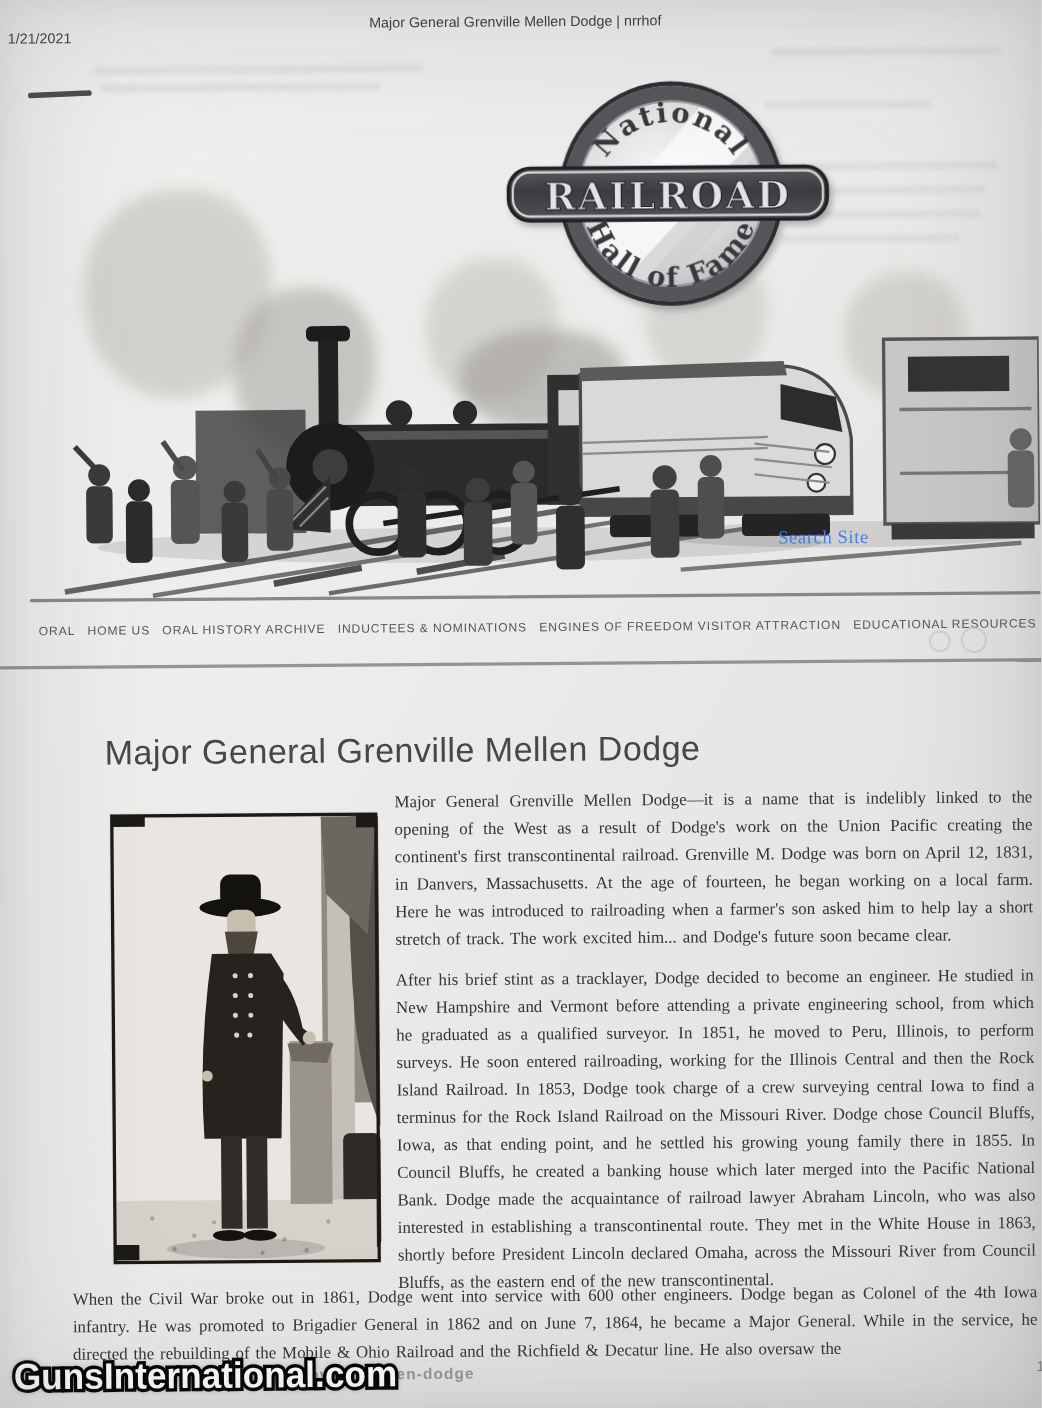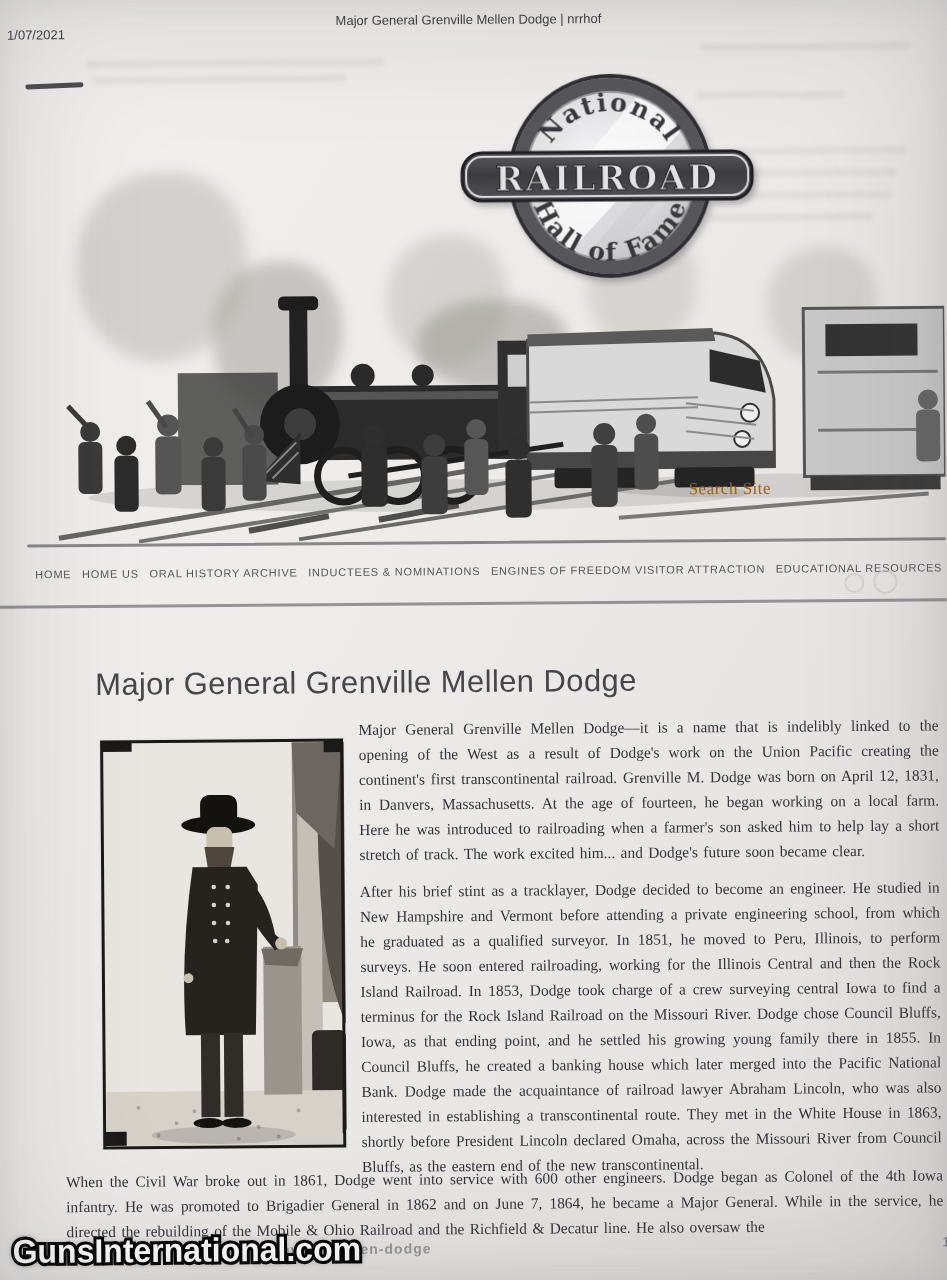--- a/index.html
+++ b/index.html
@@ -19,22 +19,22 @@
   .print-pagenum{position:absolute;left:938px;top:1238px;font-size:13px;color:#6d6d74;}
 
   
   .bleed{position:absolute;background:#c3c3c0;opacity:.32;filter:blur(2px);height:7px;border-radius:3px;}
   .ghost{position:absolute;background:#b9b6b0;filter:blur(7px);border-radius:50% 45% 55% 50%;}
   .penmark{position:absolute;left:30px;top:80px;width:58px;height:5px;background:#4b4b50;border-radius:3px;transform:rotate(-2deg);}
 
   
   .logo-wrap{position:absolute;left:462px;top:70px;width:298px;height:214px;filter:drop-shadow(3px 4px 3px rgba(40,40,45,.3));}
   .hero-art{position:absolute;left:0px;top:283px;width:947px;height:258px;}
-  .search-site{position:absolute;left:690px;top:481px;width:120px;text-align:left;
-    font-family:"Liberation Serif",serif;font-size:17px;color:#a16207;letter-spacing:.5px;cursor:text;}
+  .search-site{position:absolute;left:690px;top:481px;width:120px;text-align:center;
+    font-family:"Liberation Serif",serif;font-size:17px;color:#3b82f6;letter-spacing:.5px;cursor:text;}
 
   
   .rule-top{position:absolute;left:28px;right:0;top:541px;height:3px;background:#767679;opacity:.85;border-radius:2px;}
   .rule-bottom{position:absolute;left:0;right:0;top:602px;height:3px;background:#8a8a8d;opacity:.9;}
   .nav{position:absolute;left:36px;right:4px;top:565px;display:flex;justify-content:space-between;align-items:center;}
   .nav-item{font-size:11px;color:#55565b;letter-spacing:.8px;white-space:nowrap;cursor:pointer;}
   .social-dot{position:absolute;border:2px solid #c3c3bf;border-radius:50%;opacity:.55;}
 
   
   .article-title{position:absolute;left:95px;top:643px;font-size:31px;font-weight:400;color:#46464b;letter-spacing:.4px;}
@@ -54,21 +54,21 @@
     -webkit-text-stroke:6px #000;paint-order:stroke;
     text-shadow:0 0 7px rgba(0,0,0,.85),0 0 3px rgba(0,0,0,.9);
     transform:scaleY(1.04);}
   svg text{font-family:"DejaVu Serif",serif;}
 </style>
 </head>
 <body>
 
 <div class="sheet">
 
-  <div class="print-date">1/07/2021</div>
+  <div class="print-date">1/21/2021</div>
   <div class="print-title">Major General Grenville Mellen Dodge | nrrhof</div>
 
   <div class="bleed" style="left:705px;top:46px;width:210px;"></div>
   <div class="bleed" style="left:700px;top:94px;width:150px;"></div>
   <div class="bleed" style="left:693px;top:150px;width:218px;"></div>
   <div class="bleed" style="left:700px;top:172px;width:200px;"></div>
   <div class="bleed" style="left:705px;top:194px;width:190px;"></div>
   <div class="bleed" style="left:712px;top:216px;width:165px;"></div>
   <div class="bleed" style="left:90px;top:58px;width:300px;"></div>
   <div class="bleed" style="left:96px;top:74px;width:255px;"></div>
@@ -207,21 +207,21 @@
       <line x1="70" y1="120" x2="96" y2="148" stroke="#3a3a3a" stroke-width="5"></line>
       <line x1="150" y1="116" x2="168" y2="142" stroke="#4a4a4a" stroke-width="5"></line>
       <line x1="236" y1="124" x2="254" y2="152" stroke="#444" stroke-width="5"></line>
     </g>
   </svg>
 
   <div class="search-site">Search Site</div>
 
   <div class="rule-top"></div>
   <nav class="nav">
-    <span class="nav-item">HOME</span>
+    <span class="nav-item">ORAL</span>
     <span class="nav-item">HOME US</span>
     <span class="nav-item">ORAL HISTORY ARCHIVE</span>
     <span class="nav-item">INDUCTEES &amp; NOMINATIONS</span>
     <span class="nav-item">ENGINES OF FREEDOM VISITOR ATTRACTION</span>
     <span class="nav-item">EDUCATIONAL RESOURCES</span>
   </nav>
   <div class="social-dot" style="left:845px;top:576px;width:16px;height:16px;"></div>
   <div class="social-dot" style="left:874px;top:573px;width:20px;height:20px;"></div>
   <div class="rule-bottom"></div>
 

